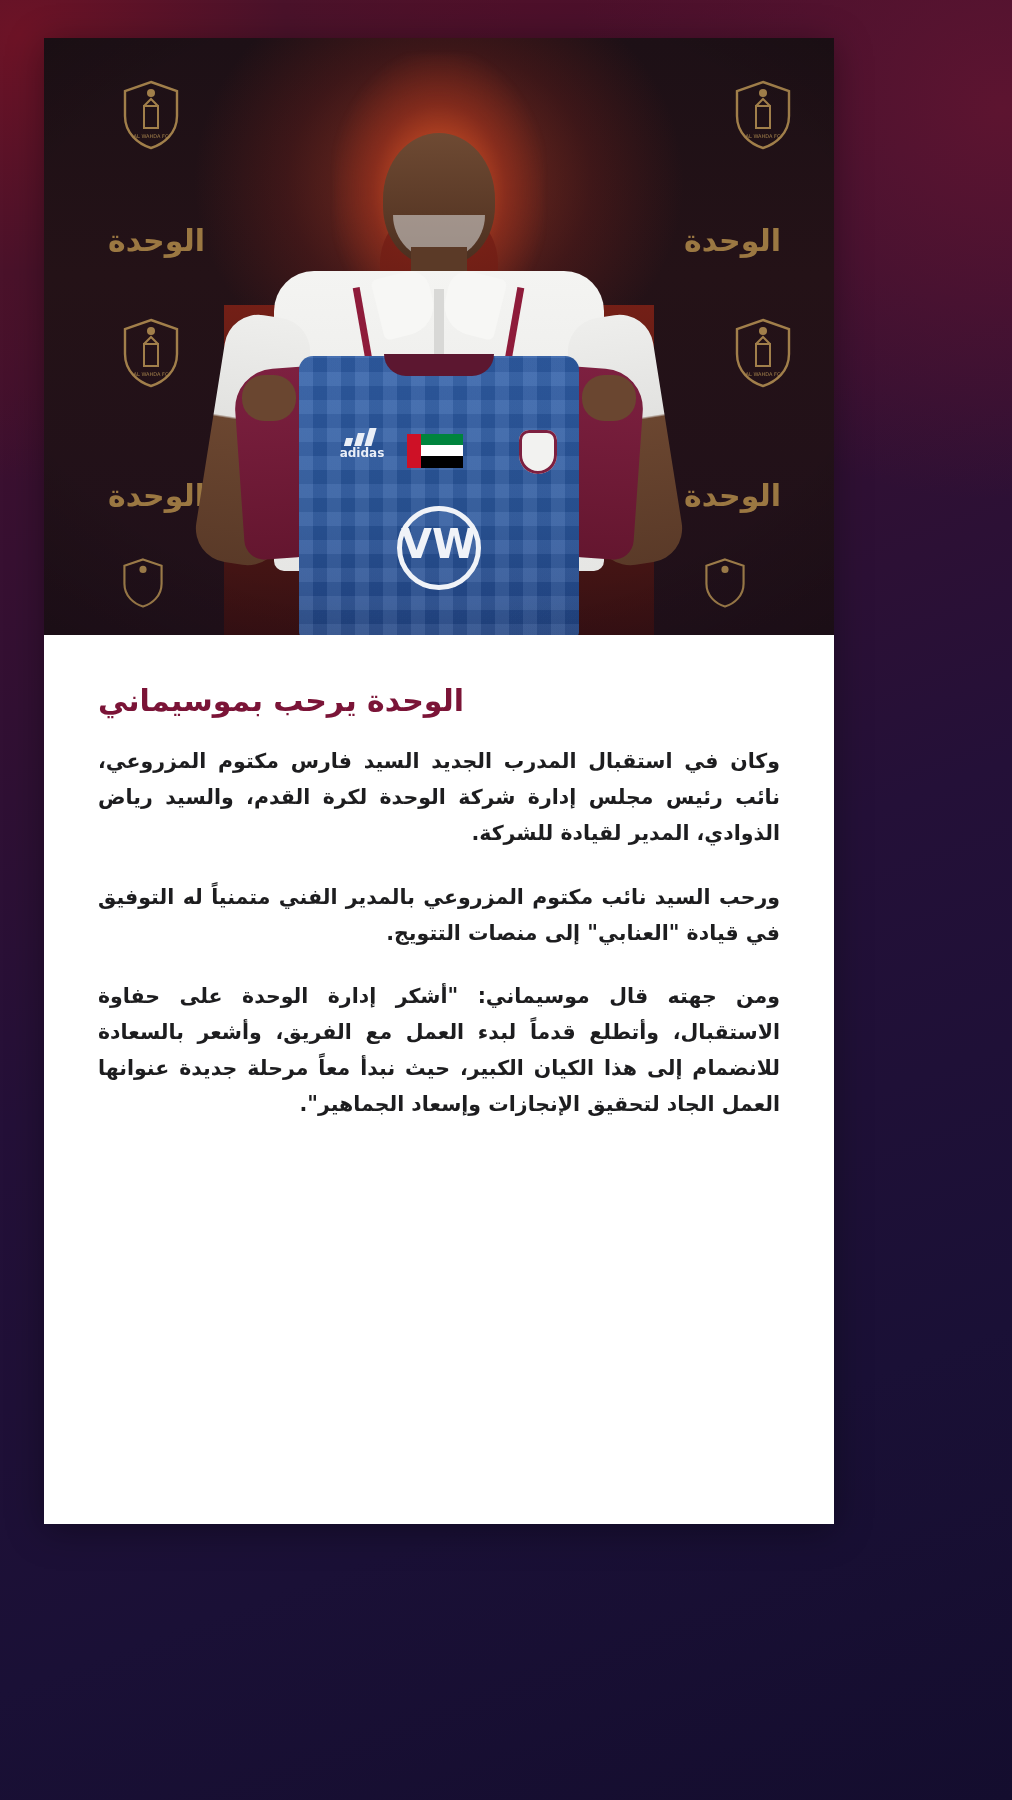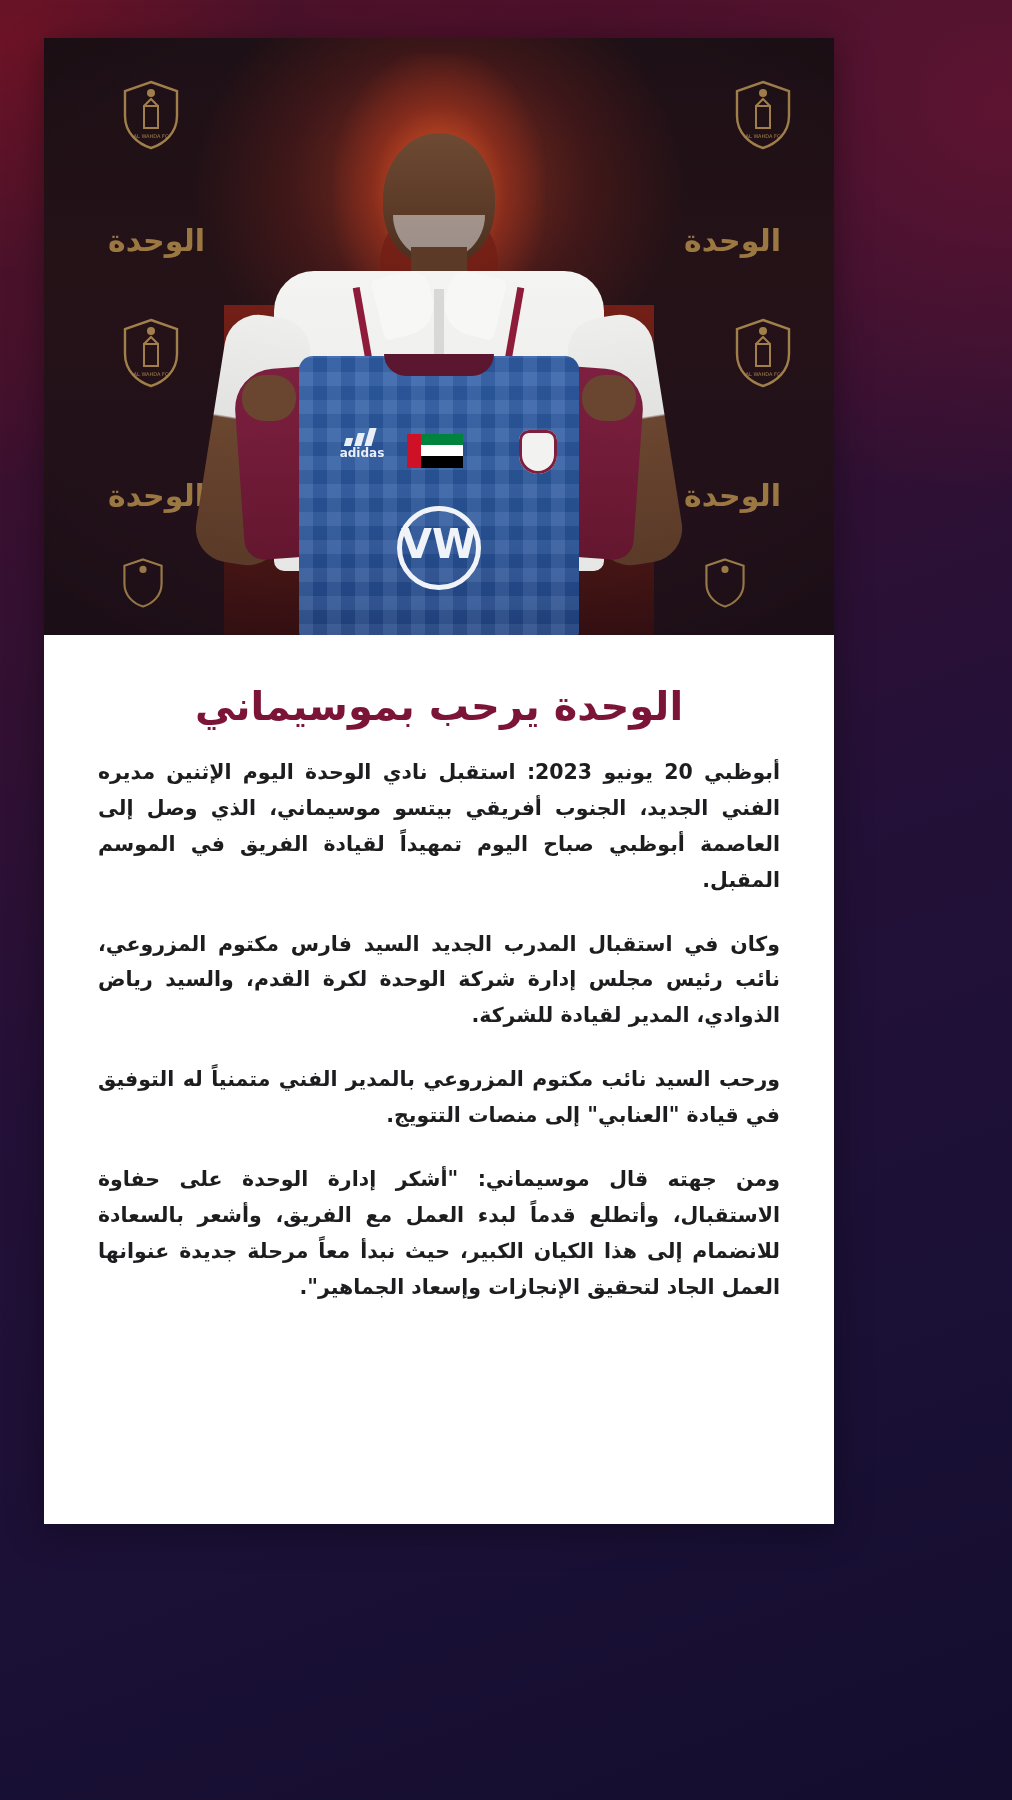--- a/index.html
+++ b/index.html
@@ -203,23 +203,23 @@
   }
 
   
   .article {
     direction: rtl;
     padding: 40px 54px 40px 54px;
     background: #fff;
   }
   .headline {
     color: #7b1437;
-    font-size: 40px;
+    font-size: 30px;
     font-weight: 700;
-    text-align: center;
+    text-align: left;
     margin: 8px 0 26px 0;
     letter-spacing: 0;
   }
   .para {
     color: #1d1d1f;
     font-size: 20.5px;
     line-height: 1.75;
     text-align: justify;
     text-align-last: right;
     margin: 0 0 28px 0;
@@ -340,20 +340,19 @@
       <div class="coach" style="pointer-events:none;">
         <div class="handL"></div>
         <div class="handR"></div>
       </div>
 
       <div class="vignette"></div>
     </div>
 
     <div class="article">
       <h1 class="headline">الوحدة يرحب بموسيماني</h1>
-      <p class="para">أبوظبي 20 يونيو 2023: استقبل نادي الوحدة اليوم الإثنين مديره الفني الجديد، الجنوب أفريقي بيتسو موسيماني، الذي وصل إلى العاصمة أبوظبي صباح اليوم تمهيداً لقيادة الفريق في الموسم المقبل.</p>
       <p class="para">وكان في استقبال المدرب الجديد السيد فارس مكتوم المزروعي، نائب رئيس مجلس إدارة شركة الوحدة لكرة القدم، والسيد رياض الذوادي، المدير لقيادة للشركة.</p>
       <p class="para">ورحب السيد نائب مكتوم المزروعي بالمدير الفني متمنياً له التوفيق في قيادة "العنابي" إلى منصات التتويج.</p>
       <p class="para">ومن جهته قال موسيماني: "أشكر إدارة الوحدة على حفاوة الاستقبال، وأتطلع قدماً لبدء العمل مع الفريق، وأشعر بالسعادة للانضمام إلى هذا الكيان الكبير، حيث نبدأ معاً مرحلة جديدة عنوانها العمل الجاد لتحقيق الإنجازات وإسعاد الجماهير".</p>
     </div>
 
   </div>
 </div>
 
 </body></html>

